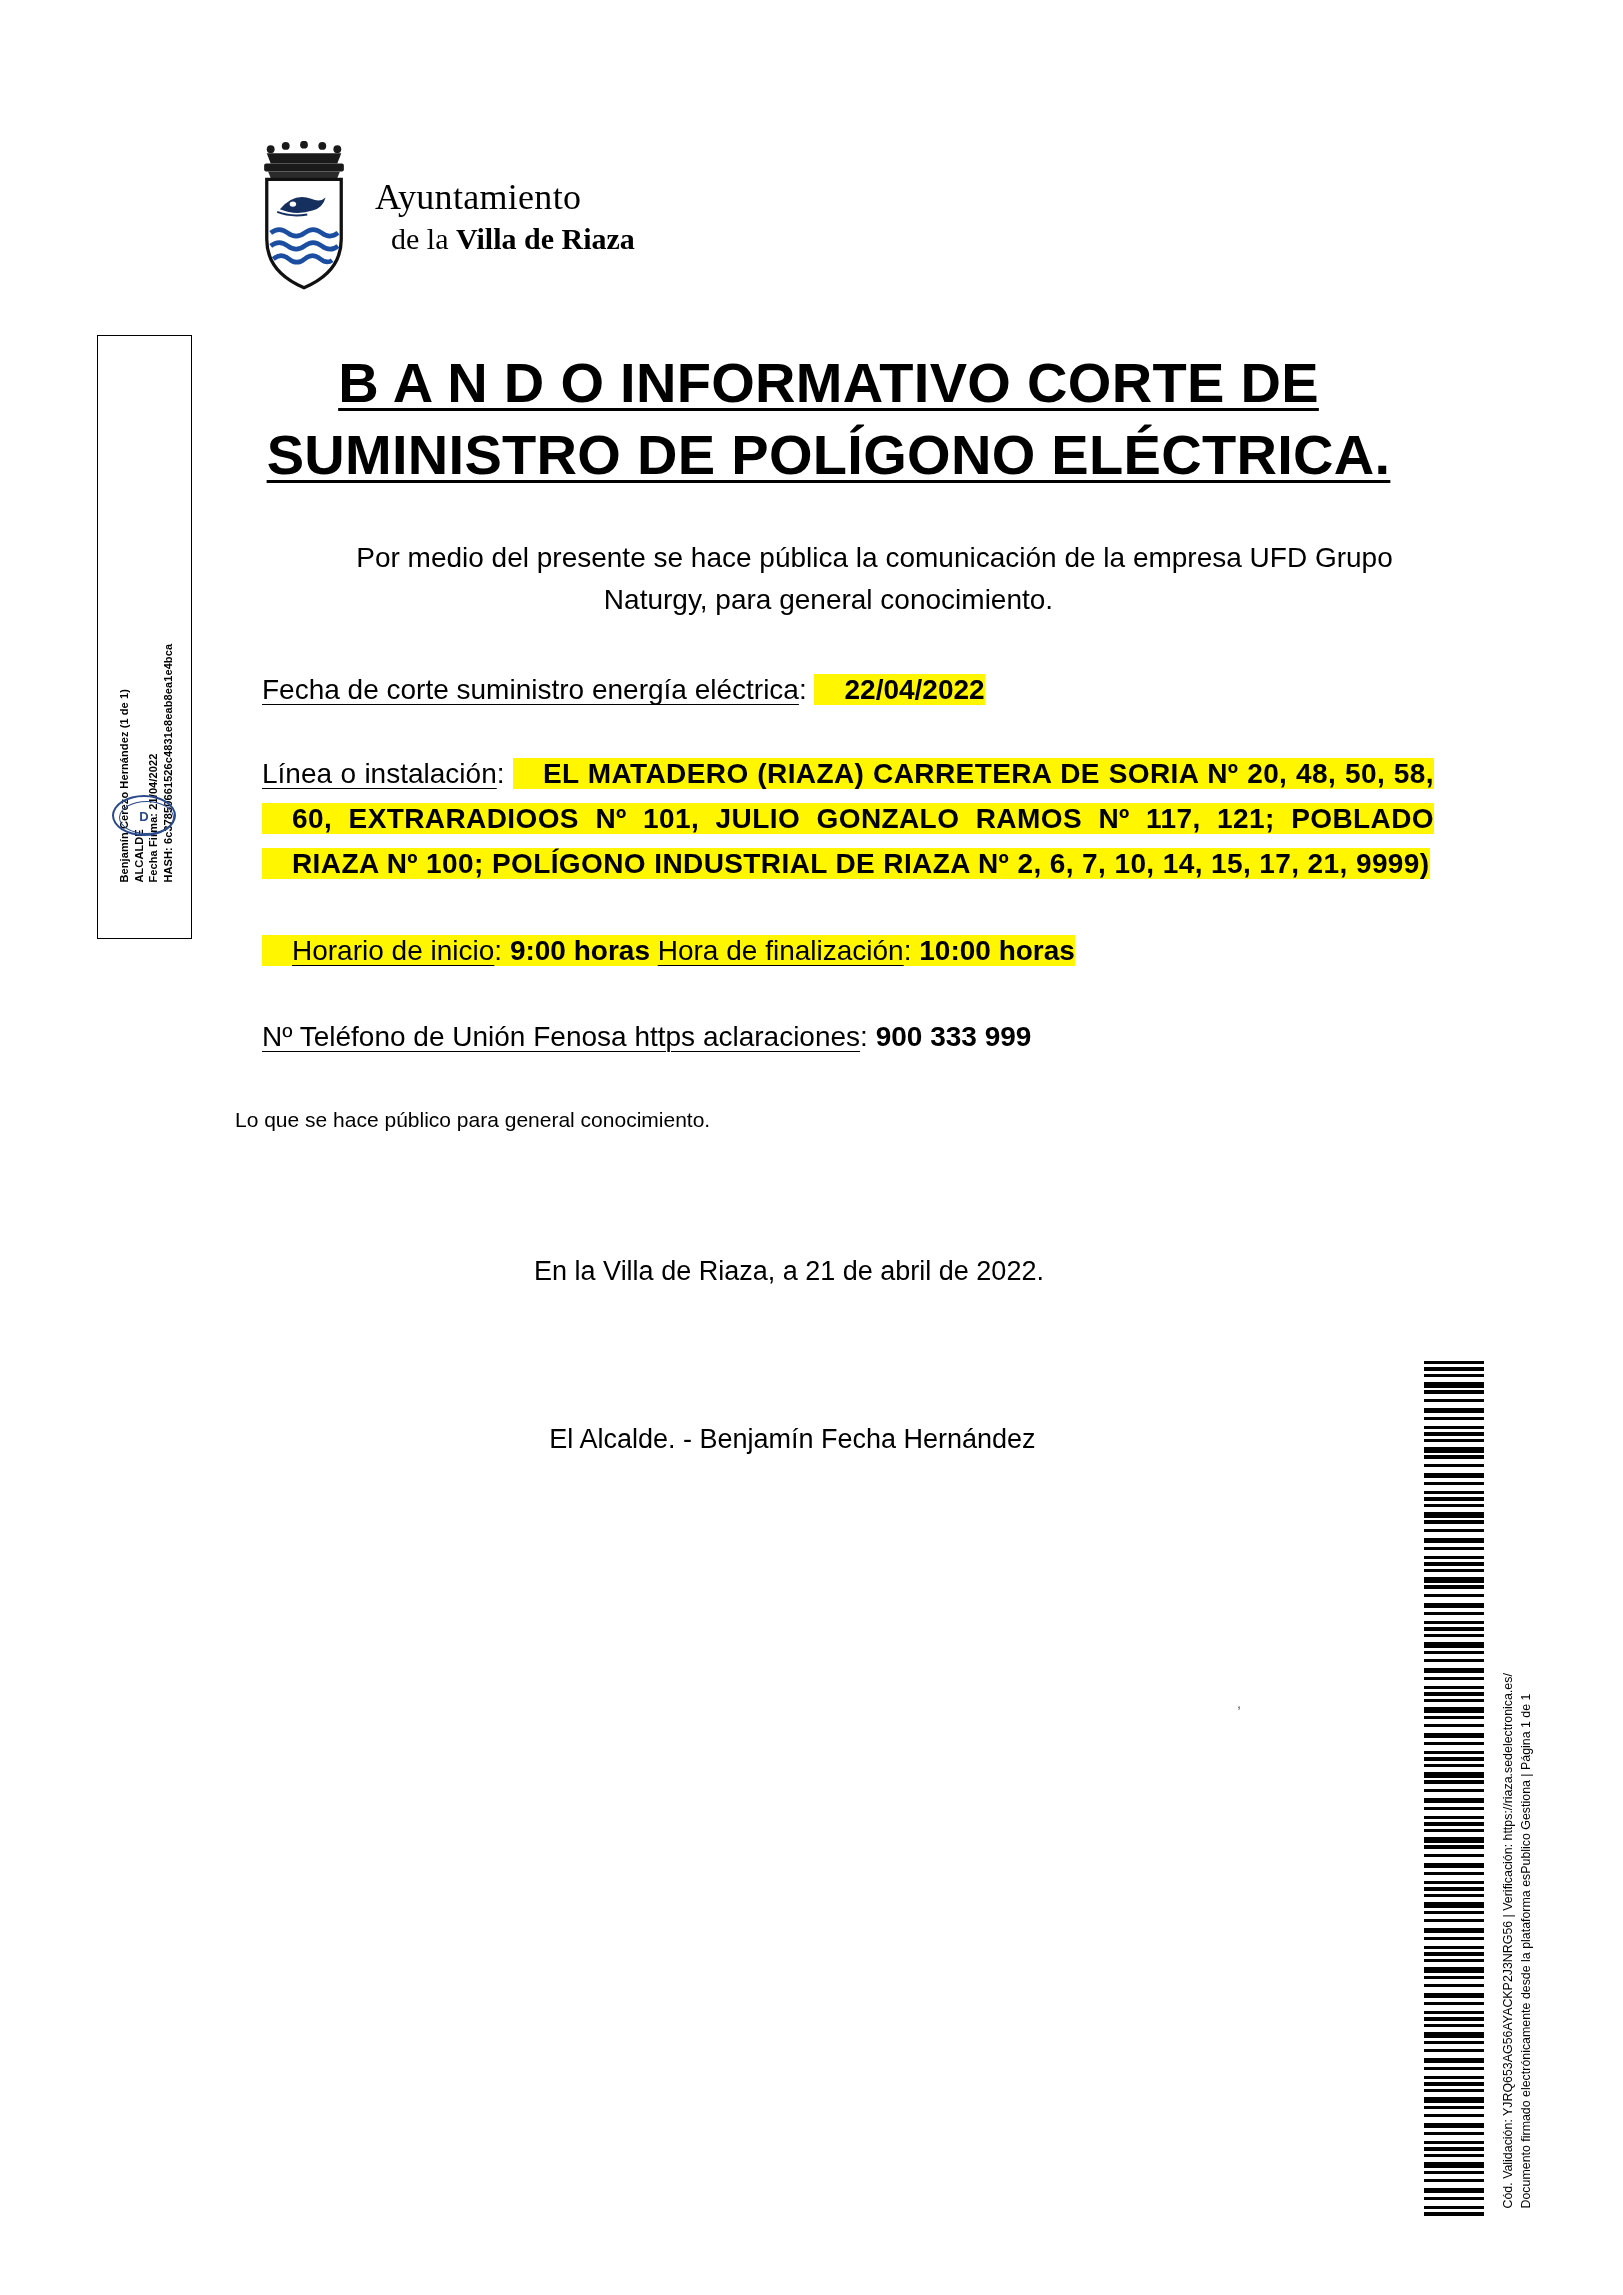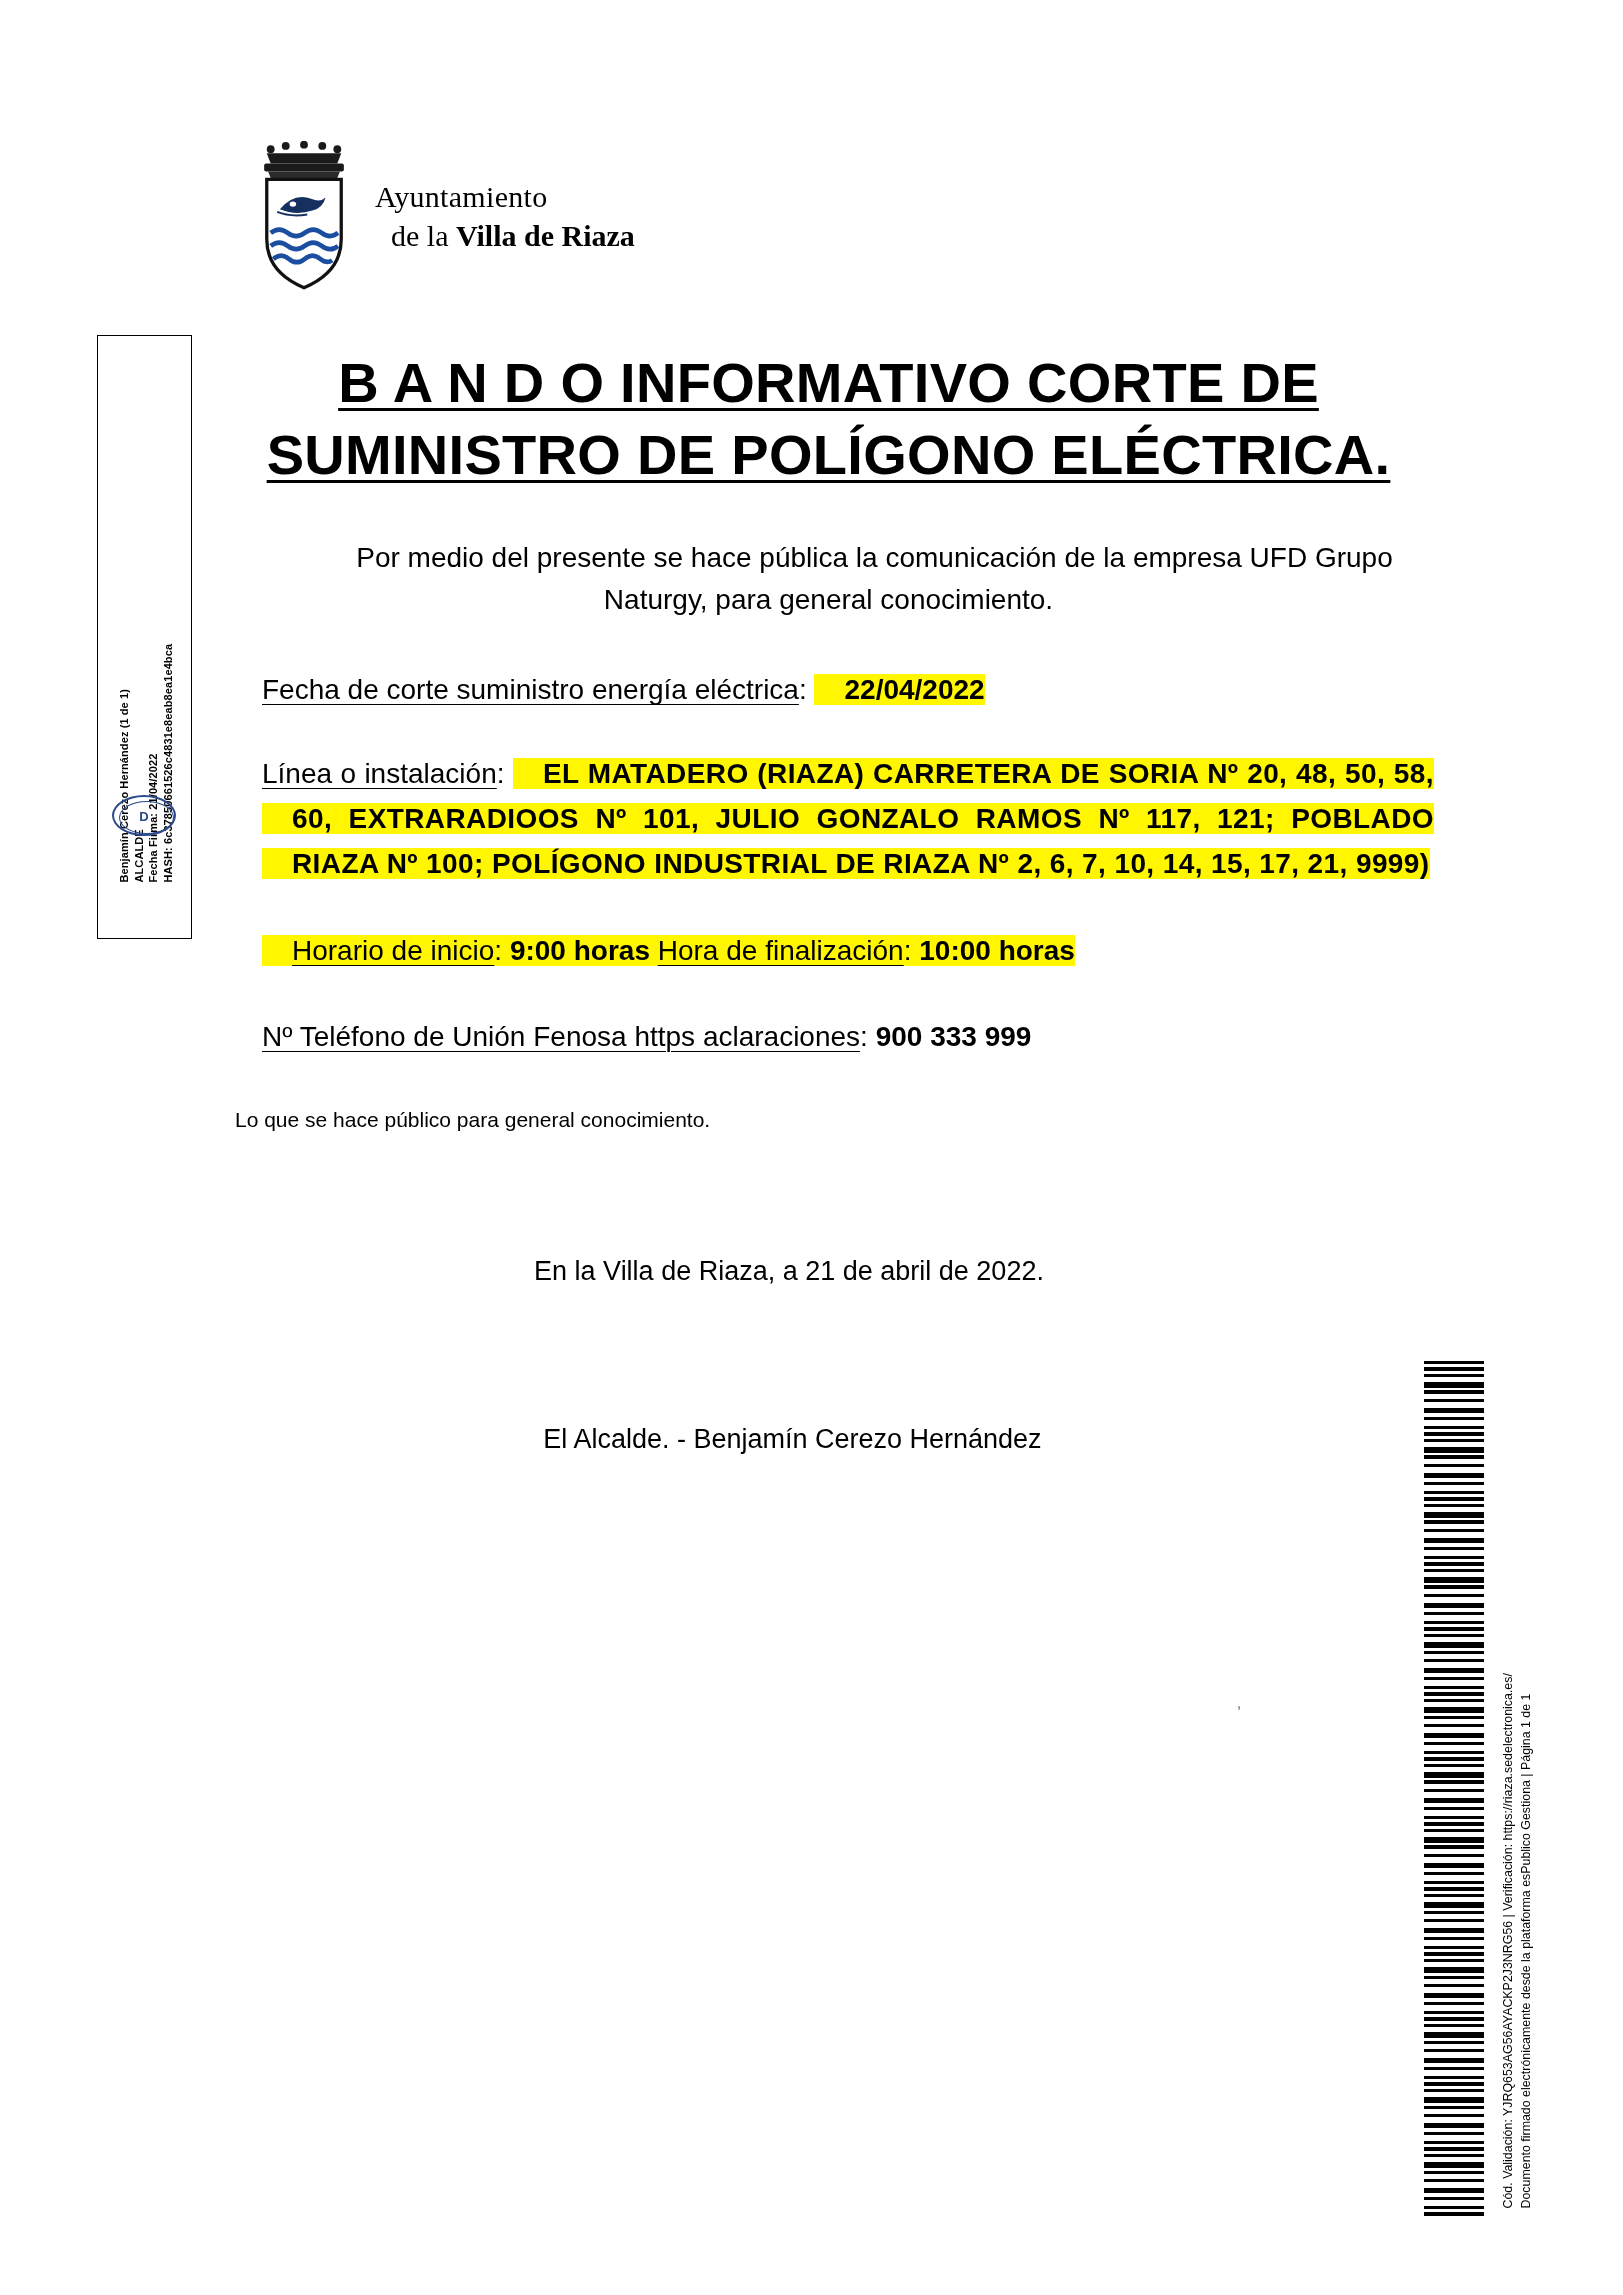--- a/index.html
+++ b/index.html
@@ -29,21 +29,21 @@
     width: 98px;
     height: 151px;
     position: relative;
   }
   .crest svg { display: block; }
   .org-name {
     font-family: "Liberation Serif", serif;
     line-height: 1.28;
   }
   .org-line1 {
-    font-size: 30px;
+    font-size: 36px;
     letter-spacing: 0.3px;
   }
   .org-line2 {
     font-size: 30px;
     margin-left: 16px;
   }
   .org-line2 b { font-weight: bold; }
 
   
   .sig-box {
@@ -307,21 +307,21 @@
   </div>
 
   <div class="field field-phone">
     <span class="lbl">Nº Teléfono de Unión Fenosa https aclaraciones</span><span>: </span><span class="bold">900 333 999</span>
   </div>
 
   <p class="closing">Lo que se hace público para general conocimiento.</p>
 
   <p class="place-date">En la Villa de Riaza, a 21 de abril de 2022.</p>
 
-  <p class="signer">El Alcalde. - Benjamín Cerezo Hernández</p>
+  <p class="signer">El Alcalde. - Benjamín Fecha Hernández</p>
 </div>
 
 <div class="stray-mark">,</div>
 
 <div class="barcode-wrap">
   <div class="barcode"></div>
   <div class="verif">
     <div class="verif-inner">
       <div>Cód. Validación: YJRQ653AG56AYACKP2J3NRG56 | Verificación: https://riaza.sedelectronica.es/</div>
       <div>Documento firmado electrónicamente desde la plataforma esPublico Gestiona | Página 1 de 1</div>

